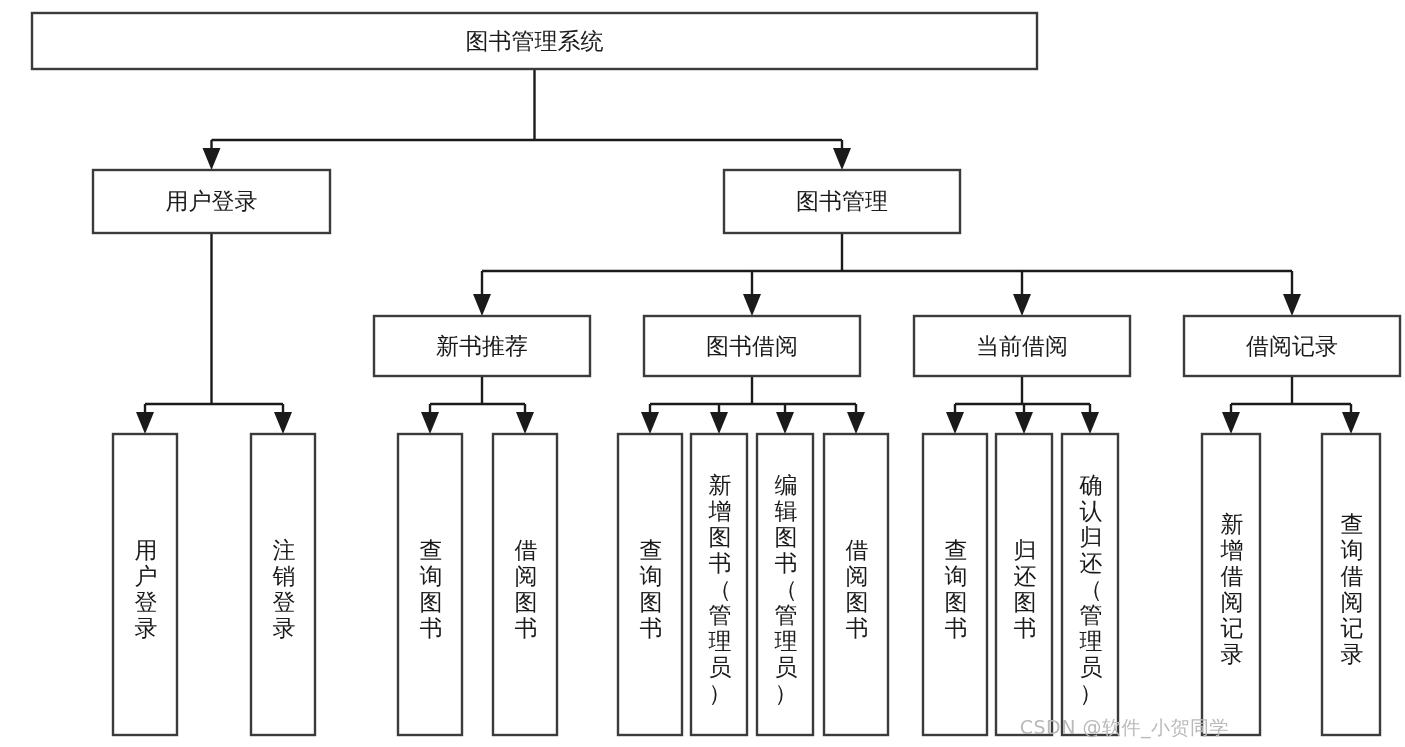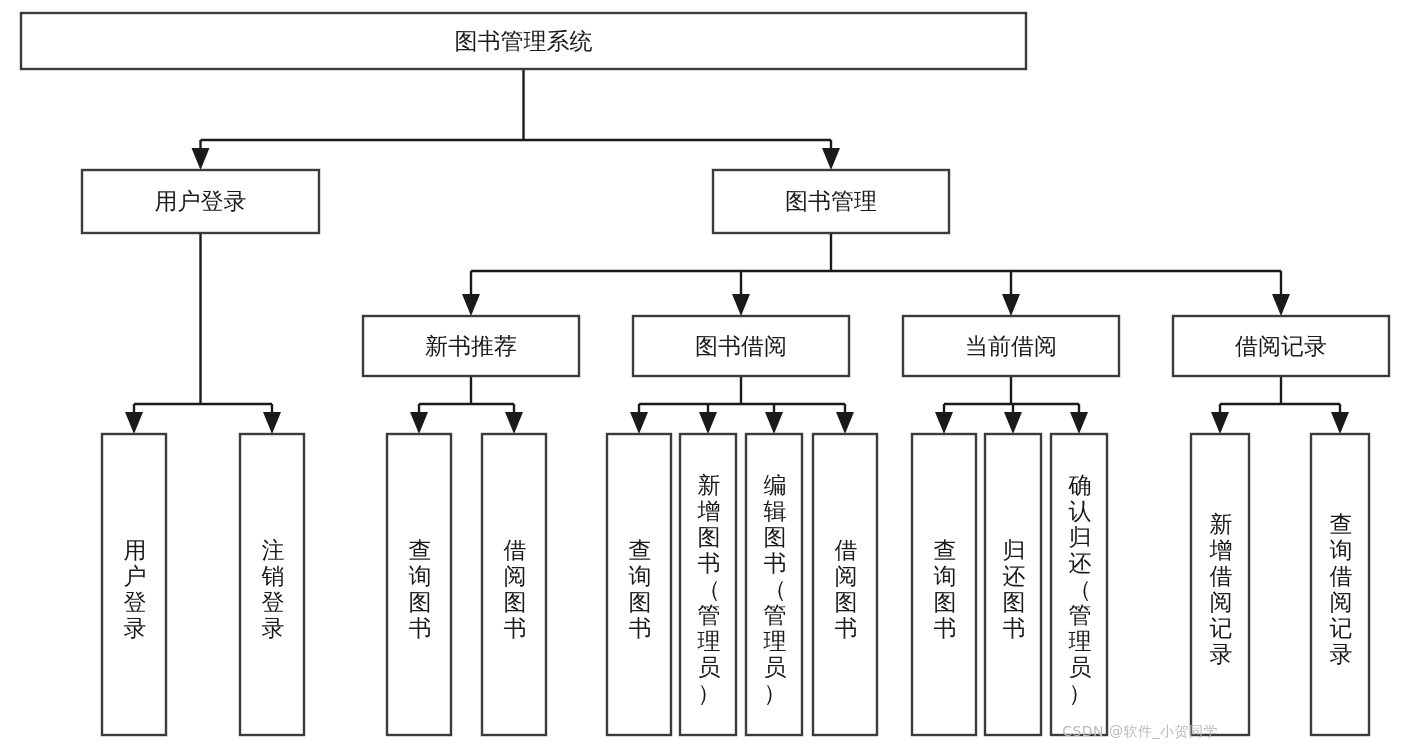--- a/index.html
+++ b/index.html
@@ -9,21 +9,21 @@
   }
   body {
     width: 1405px;
     height: 747px;
     font-family: "DejaVu Sans", "Liberation Sans", sans-serif;
     overflow: hidden;
     position: relative;
   }
   #diagram-root {
     position: absolute;
-    left: 1px;
+    left: 12px;
     top: 0;
     width: 1227px;
     height: 747px;
   }
   .node-box {
     fill: #ffffff;
     stroke: #3b3b3b;
     stroke-width: 2.4;
   }
   .node-label {
@@ -40,21 +40,21 @@
   }
   .arrow-head {
     fill: #1a1a1a;
     stroke: none;
   }
   .watermark {
     position: absolute;
     right: 10px;
     bottom: 6px;
     font-family: "DejaVu Sans", "Liberation Sans", sans-serif;
-    font-size: 14px;
+    font-size: 19px;
     color: #b9b9b9;
     white-space: nowrap;
     letter-spacing: 0.5px;
     pointer-events: none;
   }
 </style>
 </head>
 <body>
 
 <div id="diagram-root">

